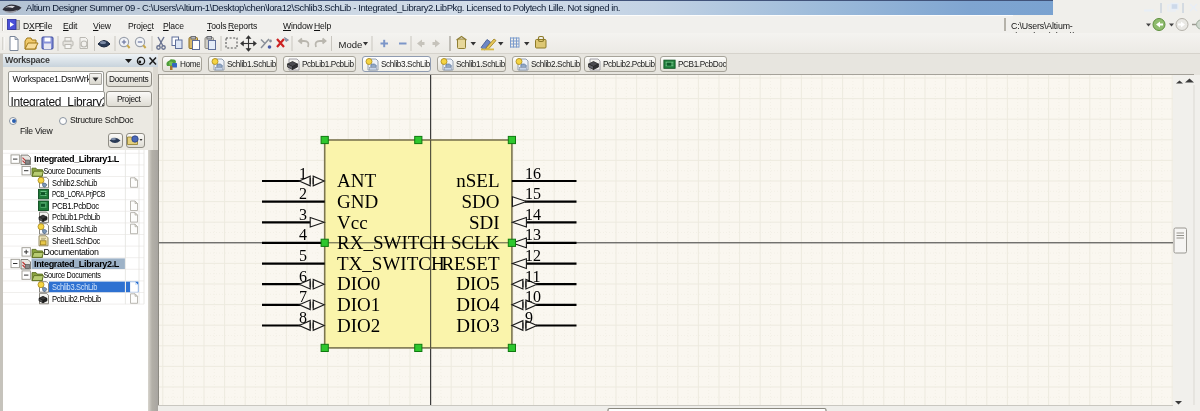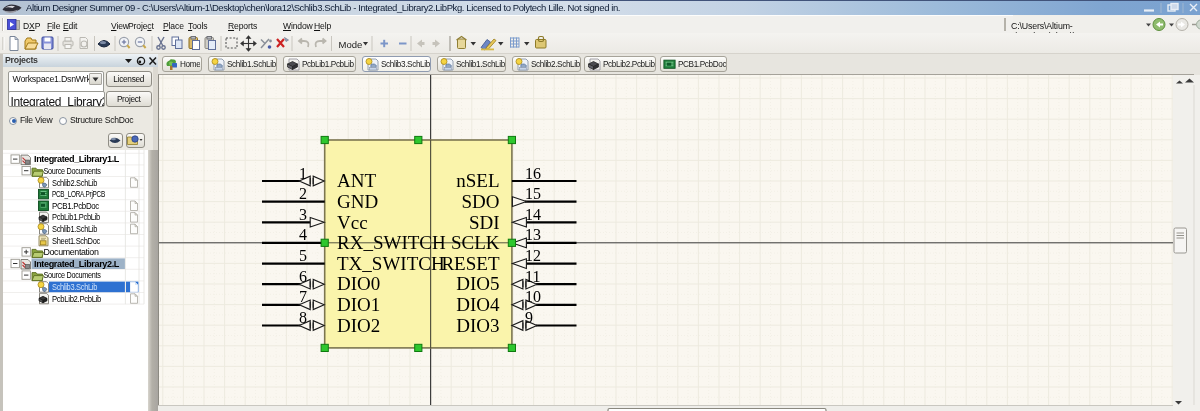--- a/index.html
+++ b/index.html
@@ -1,17 +1,17 @@
 <!DOCTYPE html>
 <html><head><meta charset="utf-8"><title>s</title><style>
 * { margin:0; padding:0; box-sizing:border-box; }
 html,body { width:1200px; height:411px; overflow:hidden; }
 #root { position:relative; width:1200px; height:411px; font-family:"Liberation Sans",sans-serif; background:#f0efeb; }
 
-#titlebar { position:absolute; left:0; top:0; width:1200px; height:15px;
+#titlebar { position:absolute; left:0; top:0; width:1053px; height:15px;
   background:linear-gradient(to right,#b3c2d3 0%,#c9d5e2 25%,#d3dde9 48%,#c2d2e4 62%,#9dbbda 78%,#7fa5d1 92%,#7aa2d0 100%);
   border-top:1px solid #41537a; }
 #titletext { position:absolute; left:26px; top:0.5px; font-size:9.5px; color:#0d1b33; letter-spacing:-0.4px; white-space:nowrap; }
 
 #menubar { position:absolute; left:0; top:15px; width:1013px; height:18px; background:#f1f0ed; border-top:1px solid #fdfdfc; }
 .mi { position:absolute; top:4.5px; font-size:8.6px; letter-spacing:-0.15px; color:#111; }
 
 #toolbar { position:absolute; left:0; top:33px; width:1200px; height:21px; background:linear-gradient(#f4f3f0,#eceae5); border-bottom:1px solid #d6d3cc; }
 
 #panel { position:absolute; left:0; top:54px; width:158px; height:357px; background:#ebe9e2; }
@@ -57,26 +57,26 @@
 
 <div id="menubar">
   <div style="position:absolute;left:2px;top:2px;width:1px;height:13px;background:#c2bfb8"></div>
   <div style="position:absolute;left:3px;top:2px;width:1px;height:13px;background:#fff"></div>
   <svg width="13" height="12" viewBox="0 0 13 12" style="position:absolute;left:7px;top:3px">
     <rect x="4" y="1.5" width="8.5" height="9" fill="#b9b7b2" stroke="#8a8880" stroke-width="0.8"></rect>
     <rect x="0.5" y="0.5" width="8.5" height="10" fill="#4a50d8" stroke="#2a2f9a" stroke-width="0.8"></rect>
     <path d="M3 3 l4 2.5 -4 2.5 z" fill="#fff"></path>
   </svg>
   <div class="mi" style="left:23px">D<u>X</u>P</div>
-  <div class="mi" style="left:47px"><u>F</u>ile</div>
+  <div class="mi" style="left:39px"><u>F</u>ile</div>
   <div class="mi" style="left:63px"><u>E</u>dit</div>
-  <div class="mi" style="left:111px"><u>V</u>iew</div>
+  <div class="mi" style="left:93px"><u>V</u>iew</div>
   <div class="mi" style="left:128px">Proje<u>c</u>t</div>
   <div class="mi" style="left:163px"><u>P</u>lace</div>
-  <div class="mi" style="left:188px"><u>T</u>ools</div>
+  <div class="mi" style="left:207px"><u>T</u>ools</div>
   <div class="mi" style="left:228px"><u>R</u>eports</div>
   <div class="mi" style="left:283px"><u>W</u>indow</div>
   <div class="mi" style="left:314px"><u>H</u>elp</div>
   <div style="position:absolute;left:1004px;top:2px;width:2px;height:13px;background:#b5b2aa"></div>
   <div class="mi" style="left:1011px;font-size:8.8px">C:\Users\Altium-9\Desktop\chen\l</div>
   <svg width="60" height="16" viewBox="0 0 60 16" style="position:absolute;left:1144px;top:1px">
     <path d="M2 6.5 l5 0 -2.5 3 z" fill="#444"></path>
     <circle cx="15" cy="7.5" r="6" fill="#8fbc6e" stroke="#5d8f3d" stroke-width="1"></circle>
     <path d="M12 7.5 l4 -3 v2 h3 v2 h-3 v2 z" fill="#fff"></path>
     <path d="M25 6.5 l5 0 -2.5 3 z" fill="#444"></path>
@@ -537,40 +537,40 @@
   </svg>
 </div>
 <div id="hscroll">
   <svg width="1015" height="7" viewBox="0 0 1015 7" style="position:absolute;left:0;top:0">
     <rect x="450" y="2.5" width="218" height="8" rx="1.5" fill="#ffffff" stroke="#8a887f" stroke-width="1.2"></rect>
   </svg>
 </div>
 
 <div id="panel">
   <div id="phead">
-        <span>Projects</span>
+        <span>Workspace</span>
     <svg width="36" height="12" viewBox="0 0 36 12" style="position:absolute;left:120px;top:1px">
       <path d="M2 4 l7 0 -3.5 4 z" fill="#1a1a1a"></path>
       <circle cx="18" cy="6" r="3.6" fill="none" stroke="#1a1a1a" stroke-width="1.3"></circle>
       <circle cx="16.8" cy="7" r="1.4" fill="#1a1a1a"></circle>
       <path d="M26.5 2.5 l6.5 7 M33 2.5 l-6.5 7" stroke="#1a1a1a" stroke-width="1.5"></path>
     </svg>
   </div>
   <div class="combo" style="left:7.5px;top:17px;width:96px;height:32px;padding:2px 0 8px 4px">Workspace1.DsnWrk
     <span style="position:absolute;right:1px;top:1px;width:13px;height:12px;background:linear-gradient(#f6f5f2,#d8d6cd);border:1px solid #a8a6a0;border-radius:1px"></span>
     <svg width="7" height="5" viewBox="0 0 7 5" style="position:absolute;right:4px;top:5px">
           <path d="M0.5 0.5 l6 0 -3 4 z" fill="#333"></path>
         </svg>
   </div>
-  <div class="btn" style="left:105.5px;top:17px;width:46.5px;height:16px;padding-top:2px">Licensed</div>
+  <div class="btn" style="left:105.5px;top:17px;width:46.5px;height:16px;padding-top:2px">Documents</div>
   <div class="combo" style="left:7.5px;top:37px;width:97px;height:16px;padding:2.5px 0 0 2px;font-size:12px;letter-spacing:-0.35px">Integrated_Library2.LibPkg</div>
   <div class="btn" style="left:105.5px;top:37px;width:46.5px;height:16px;padding-top:2px">Project</div>
   <div class="radio" style="left:9px;top:62.5px"></div>
   <div style="position:absolute;left:11.5px;top:65px;width:4px;height:4px;border-radius:50%;background:#2a5fae"></div>
-  <div class="rlabel" style="left:20px;top:61px">File View</div>
+  <div class="rlabel" style="left:20px;top:72px">File View</div>
   <div class="radio" style="left:59px;top:62.5px"></div>
   <div class="rlabel" style="left:70px;top:61px">Structure SchDoc</div>
   <div class="btn" style="left:107.5px;top:79px;width:15px;height:15px"></div>
   <svg width="12" height="9" viewBox="0 0 12 9" style="position:absolute;left:109px;top:82px">
         <path d="M0.5 4.5 q5.5,-5.5 11,0 q-5.5,5 -11,0 z" fill="#2a3a55"></path>
         <ellipse cx="4.5" cy="3" rx="2.4" ry="1.2" fill="#7b8aa5"></ellipse>
       </svg>
   <div class="btn" style="left:125.5px;top:79px;width:19.5px;height:15px"></div>
   <svg width="16" height="11" viewBox="0 0 16 11" style="position:absolute;left:127px;top:81px">
     <path d="M0.5 2 h4 l1 1.5 h5 v6 h-10 z" fill="#e4cf7c" stroke="#8d7a28" stroke-width="0.8"></path>

